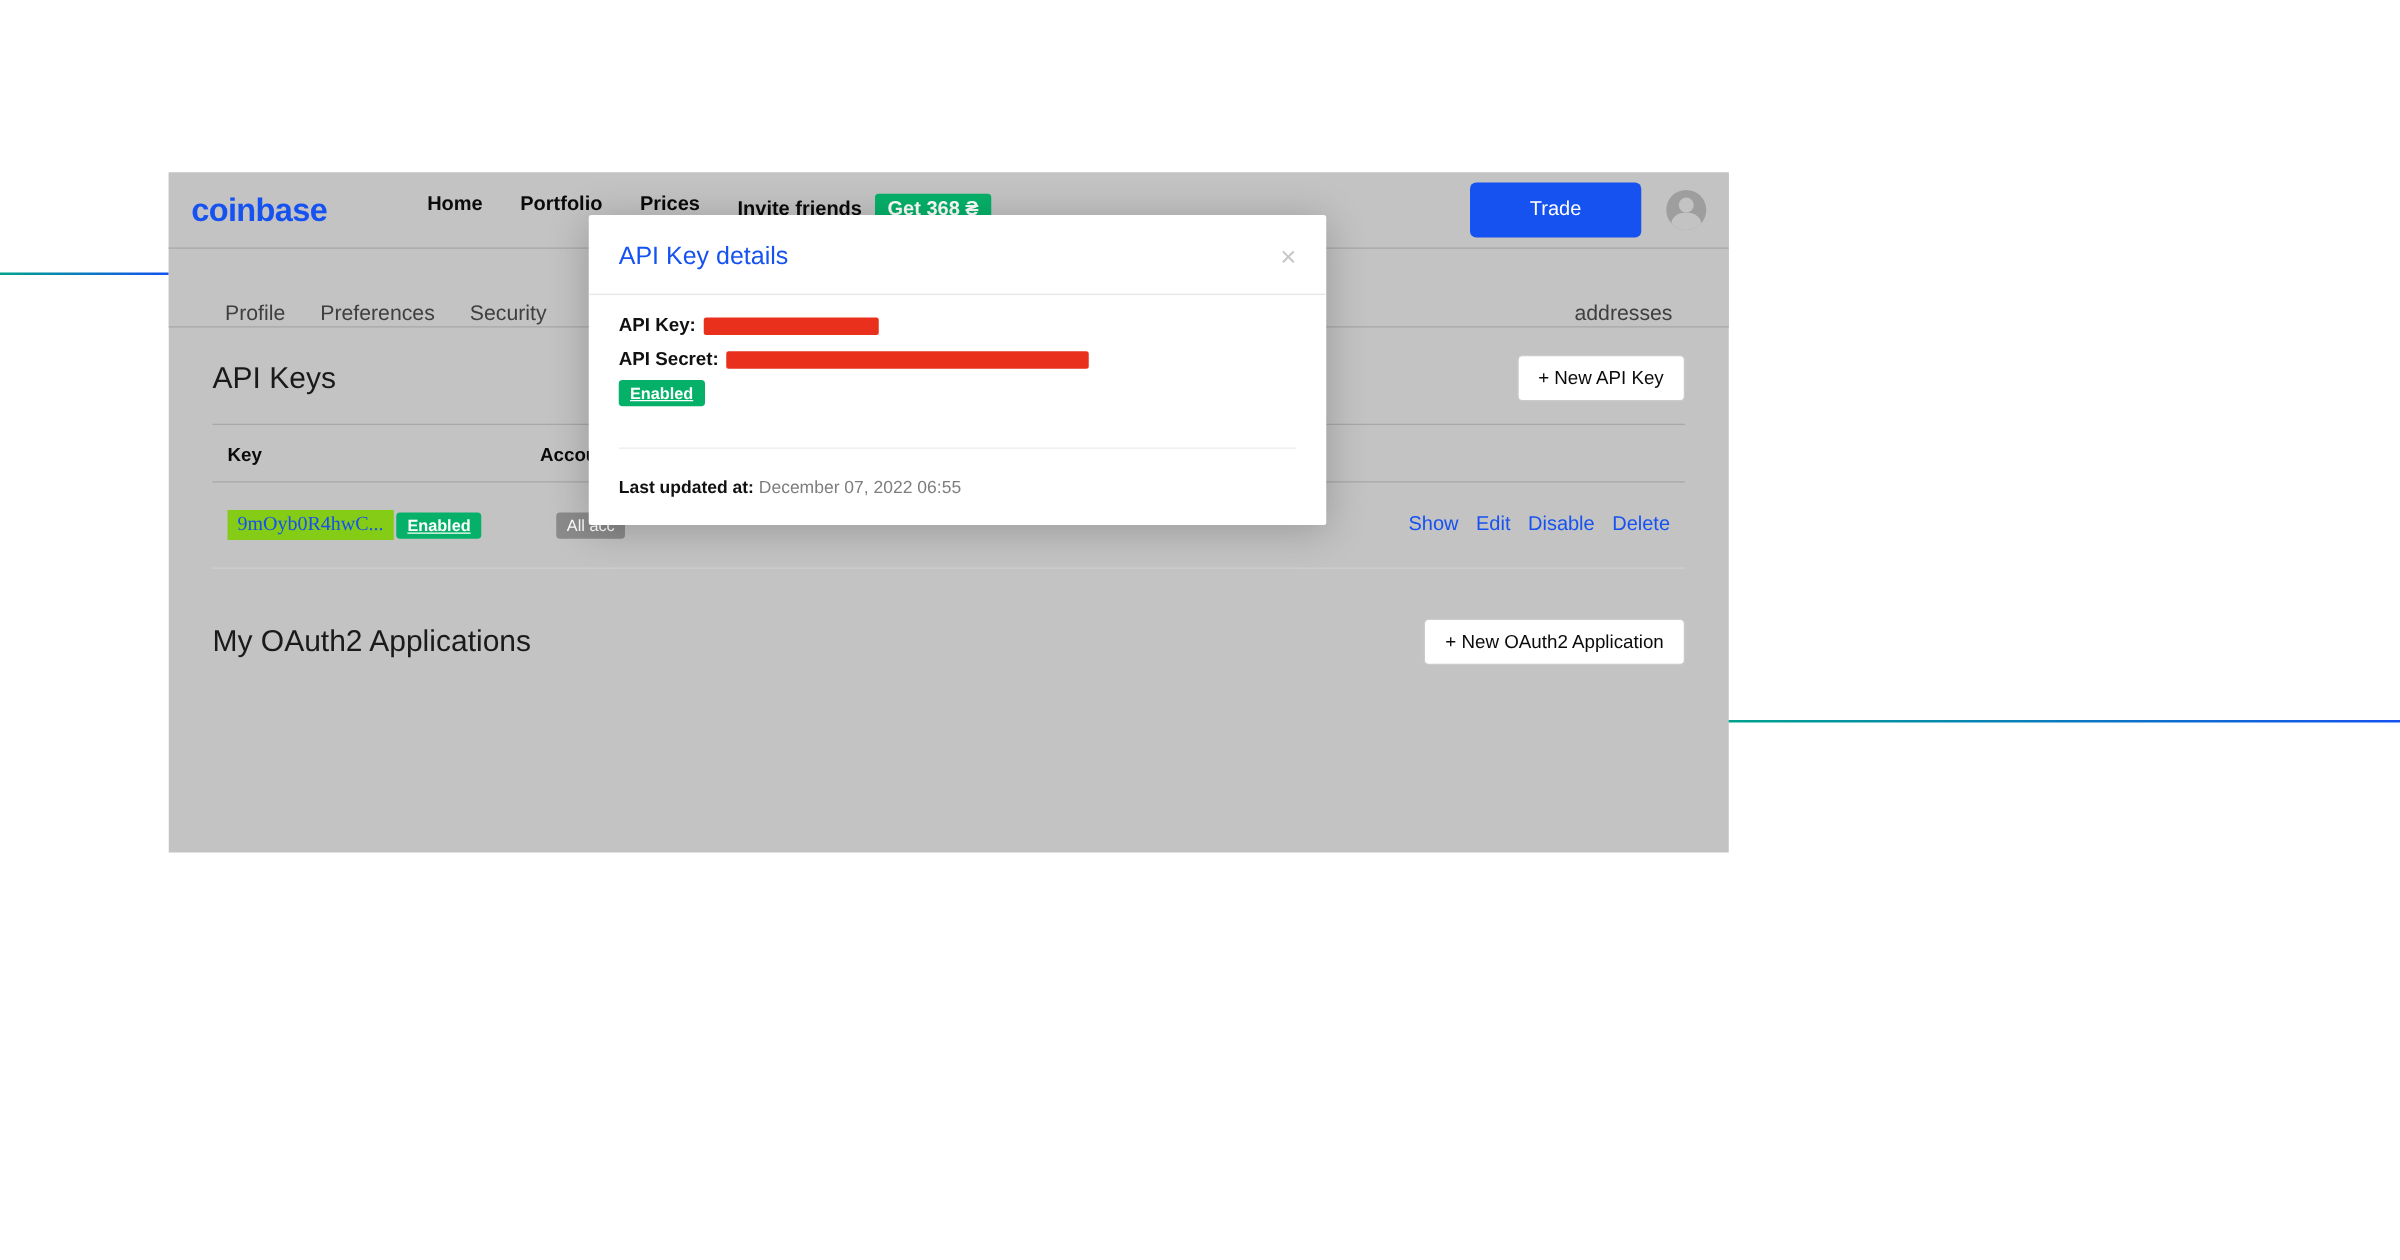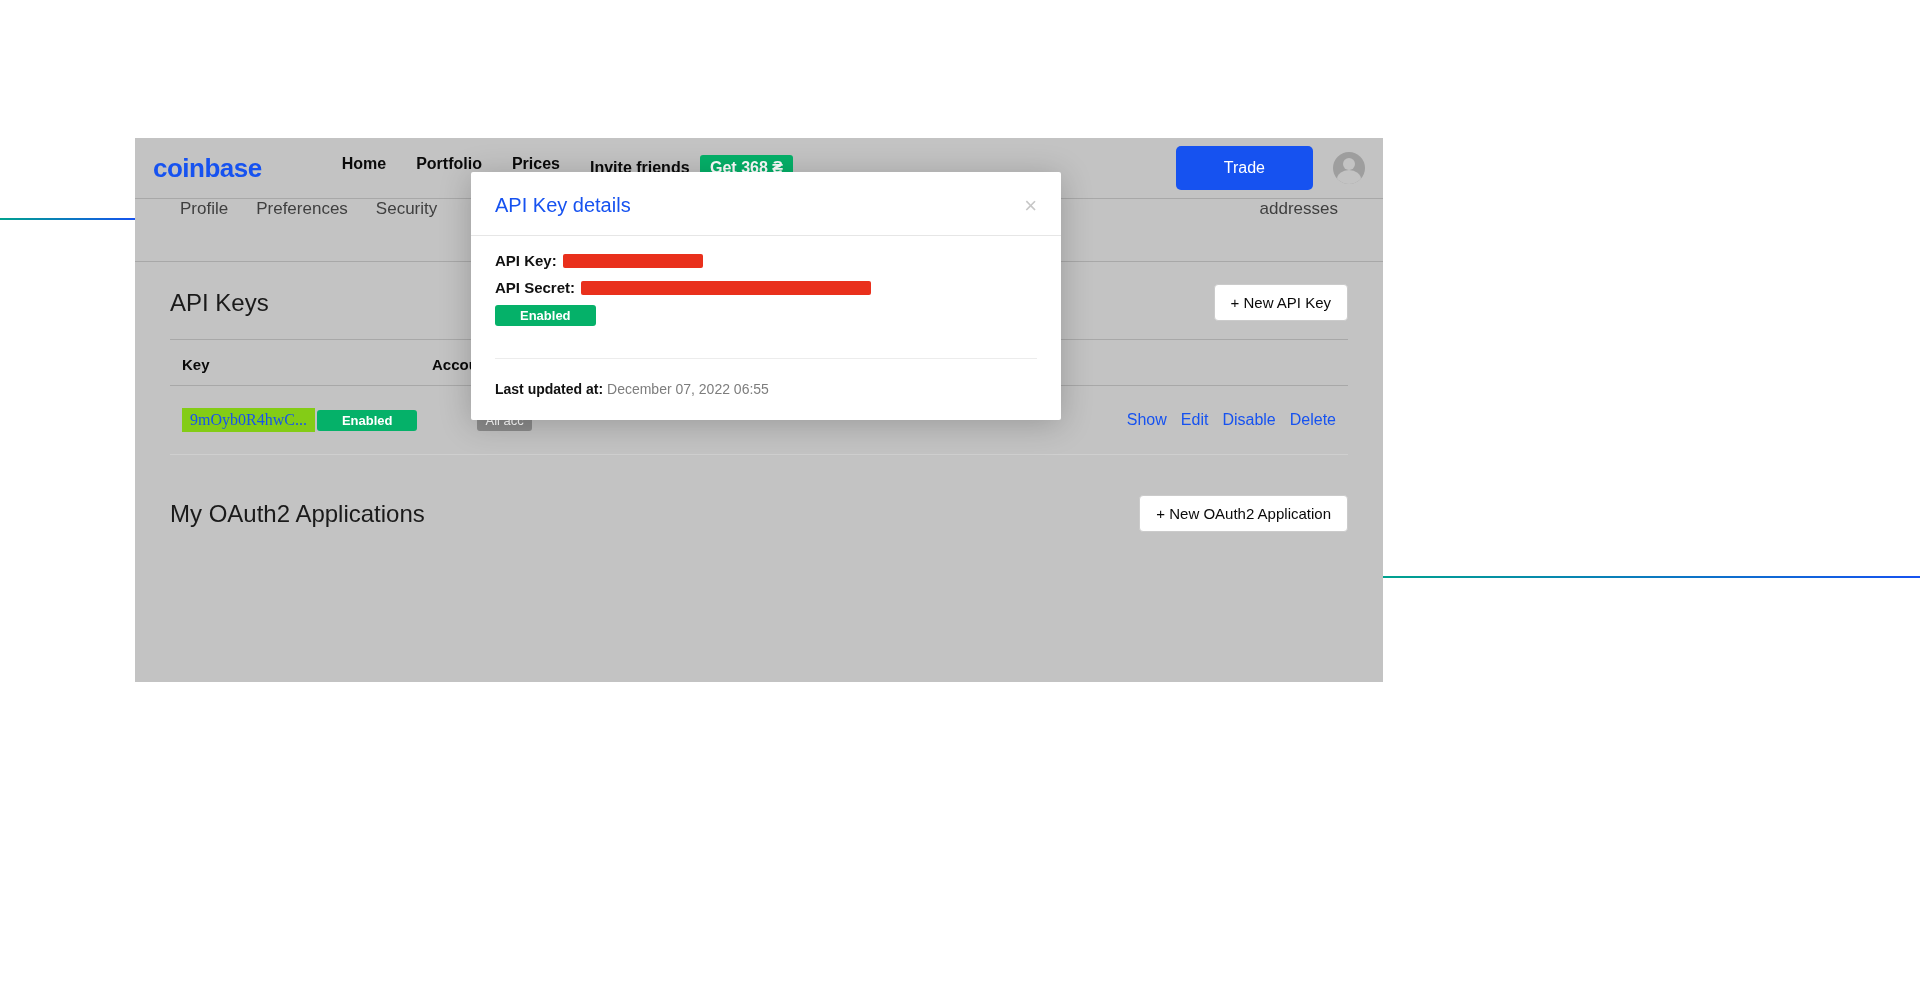--- a/index.html
+++ b/index.html
@@ -89,21 +89,21 @@
 .avatar::after {
   content: "";
   position: absolute;
   top: 18px; left: 4px;
   width: 24px; height: 18px;
   border-radius: 50% 50% 0 0;
   background: #c3c3c3;
 }
 .subnav {
   display: flex;
-  align-items: flex-start;
+  align-items: flex-end;
   gap: 28px;
   height: 64px;
   padding: 0 45px;
   background: #c3c3c3;
   border-top: 1px solid #a8a8a8;
   border-bottom: 1px solid #a8a8a8;
 }
 .subnav-item {
   font-size: 17px;
   color: #3f3f3f;
@@ -154,22 +154,23 @@
   font-size: 16px;
   padding: 3px 8px;
   margin-right: 2px;
   font-family: Liberation Serif, serif;
 }
 .status-enabled {
   background: #05B169;
   color: #fff;
   font-size: 13px;
   font-weight: 600;
-  padding: 3px 25px;
+  padding: 3px 9px;
   border-radius: 3px;
+  text-decoration: underline;
 }
 .acct-chip {
   background: #8b8b8b;
   color: #fff;
   font-size: 13px;
   padding: 3px 8px;
   border-radius: 3px;
   margin-left: 60px;
 }
 .row-actions {

